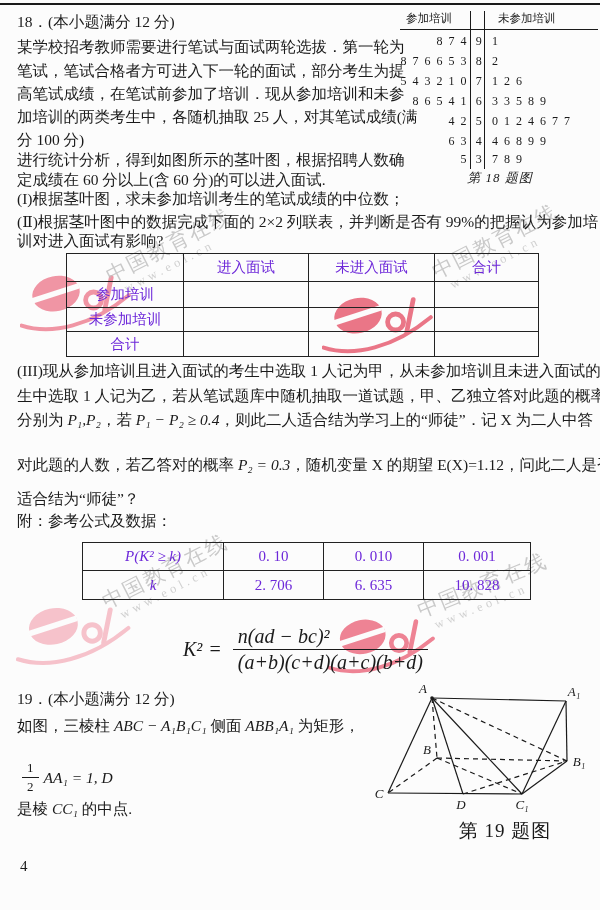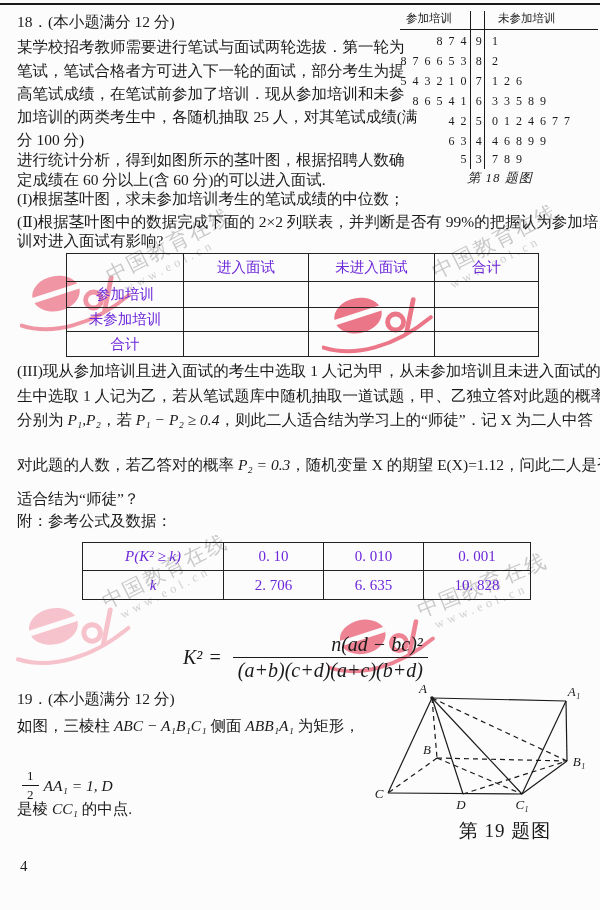--- a/index.html
+++ b/index.html
@@ -30,21 +30,21 @@
   .sl-caption{position:absolute;left:40px;top:158px;width:120px;text-align:center;font-size:13px;letter-spacing:1px;font-style:italic;}
   
   table{border-collapse:collapse;z-index:1;position:absolute;table-layout:fixed;
         font-family:"Liberation Serif","DejaVu Serif",serif;color:#6d28d9;background:transparent;}
   .ctable{left:66px;top:253px;width:472px;font-size:14.5px;}
   .ctable td,.ctable th{border:1.2px solid #222;font-weight:normal;text-align:center;padding:0;background:transparent;}
   .rtable{left:82px;top:542px;width:448px;font-size:15px;}
   .rtable td{border:1.2px solid #222;text-align:center;padding:0;background:transparent;}
   
   .formula{position:absolute;z-index:1;display:flex;align-items:center;font-size:20px;}
-  .frac{display:inline-block;text-align:right;vertical-align:middle;margin:16px 5px;}
+  .frac{display:inline-block;text-align:left;vertical-align:middle;margin:8px 5px;}
   .frac .fn{display:block;border-bottom:1.3px solid #1a1a1a;padding:0 5px 1px;}
   .frac .fd{display:block;padding:1px 5px 0;}
   .fsmall{font-size:13px;}
   .figcap{position:absolute;z-index:1;left:440px;top:818px;width:130px;text-align:center;font-size:19px;letter-spacing:1px;}
   .pagenum{position:absolute;z-index:1;left:20px;top:858px;font-size:15px;}
   svg text{font-family:"Liberation Serif","DejaVu Serif",serif;}
 </style>
 </head>
 <body>
 

